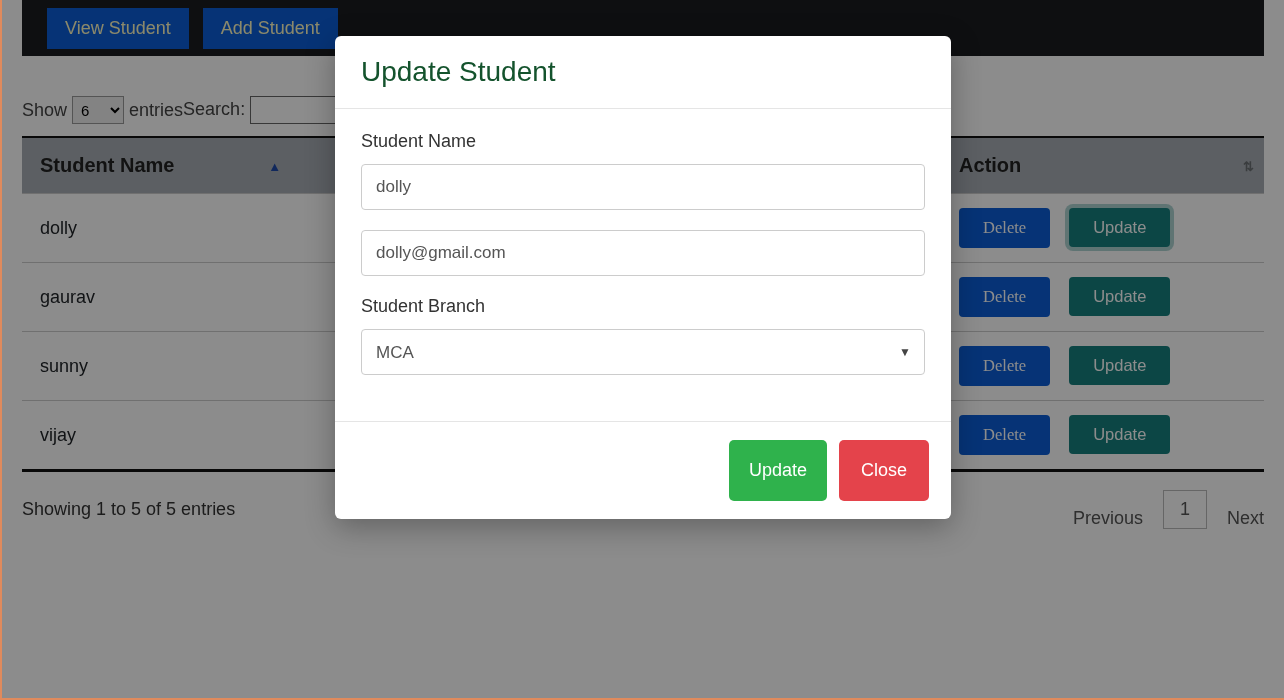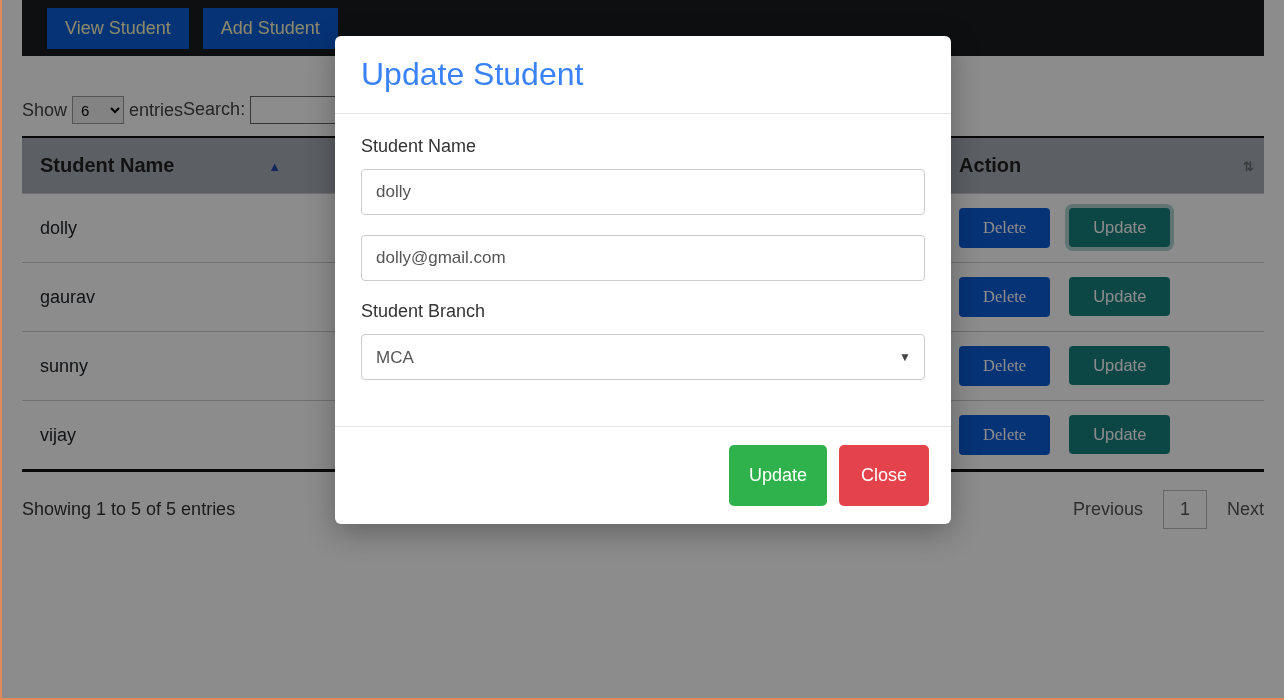--- a/index.html
+++ b/index.html
@@ -89,36 +89,36 @@
   cursor: pointer;
   font-family: inherit;
 }
 .btn-delete { background: #0b5ed7; font-family: Georgia, serif; }
 .btn-update { background: #17807f; margin-left: 14px; }
 .btn-update.focused { box-shadow: 0 0 0 4px rgba(23,128,127,0.35); }
 .table-footer {
   display: flex; justify-content: space-between; align-items: center;
   margin-top: 18px; font-size: 18px; color: #333;
 }
-.pager { display: flex; align-items: center; gap: 20px; font-size: 18px; color: #555; }
+.pager { display: flex; align-items: flex-end; gap: 20px; font-size: 18px; color: #555; }
 .page-num {
   border: 1px solid #bbb; padding: 8px 16px;
 }
 .overlay {
   position: absolute; inset: 0;
   background: rgba(0,0,0,0.45);
   display: flex; justify-content: center; align-items: flex-start;
 }
 .modal {
   background: #fff; width: 616px; margin-top: 36px;
   border-radius: 6px; box-shadow: 0 8px 30px rgba(0,0,0,0.3);
   overflow: hidden;
 }
 .modal-header { padding: 20px 26px; border-bottom: 1px solid #e5e5e5; }
-.modal-title { font-size: 32px; font-weight: 400; color: #3b82f6; }
+.modal-title { font-size: 28px; font-weight: 400; color: #14532d; }
 .modal-body { padding: 22px 26px 26px 26px; }
 .form-group { margin-bottom: 20px; }
 .form-label { display: block; font-size: 18px; color: #333; margin-bottom: 12px; }
 .form-control {
   width: 100%; height: 46px; border: 1px solid #ccc; border-radius: 4px;
   padding: 0 14px; font-size: 17px; color: #555; background: #fff;
 }
 select.form-control { appearance: none; -webkit-appearance: none; padding-right: 30px; position: relative; }
 .select-wrap { position: relative; }
 .select-caret {

